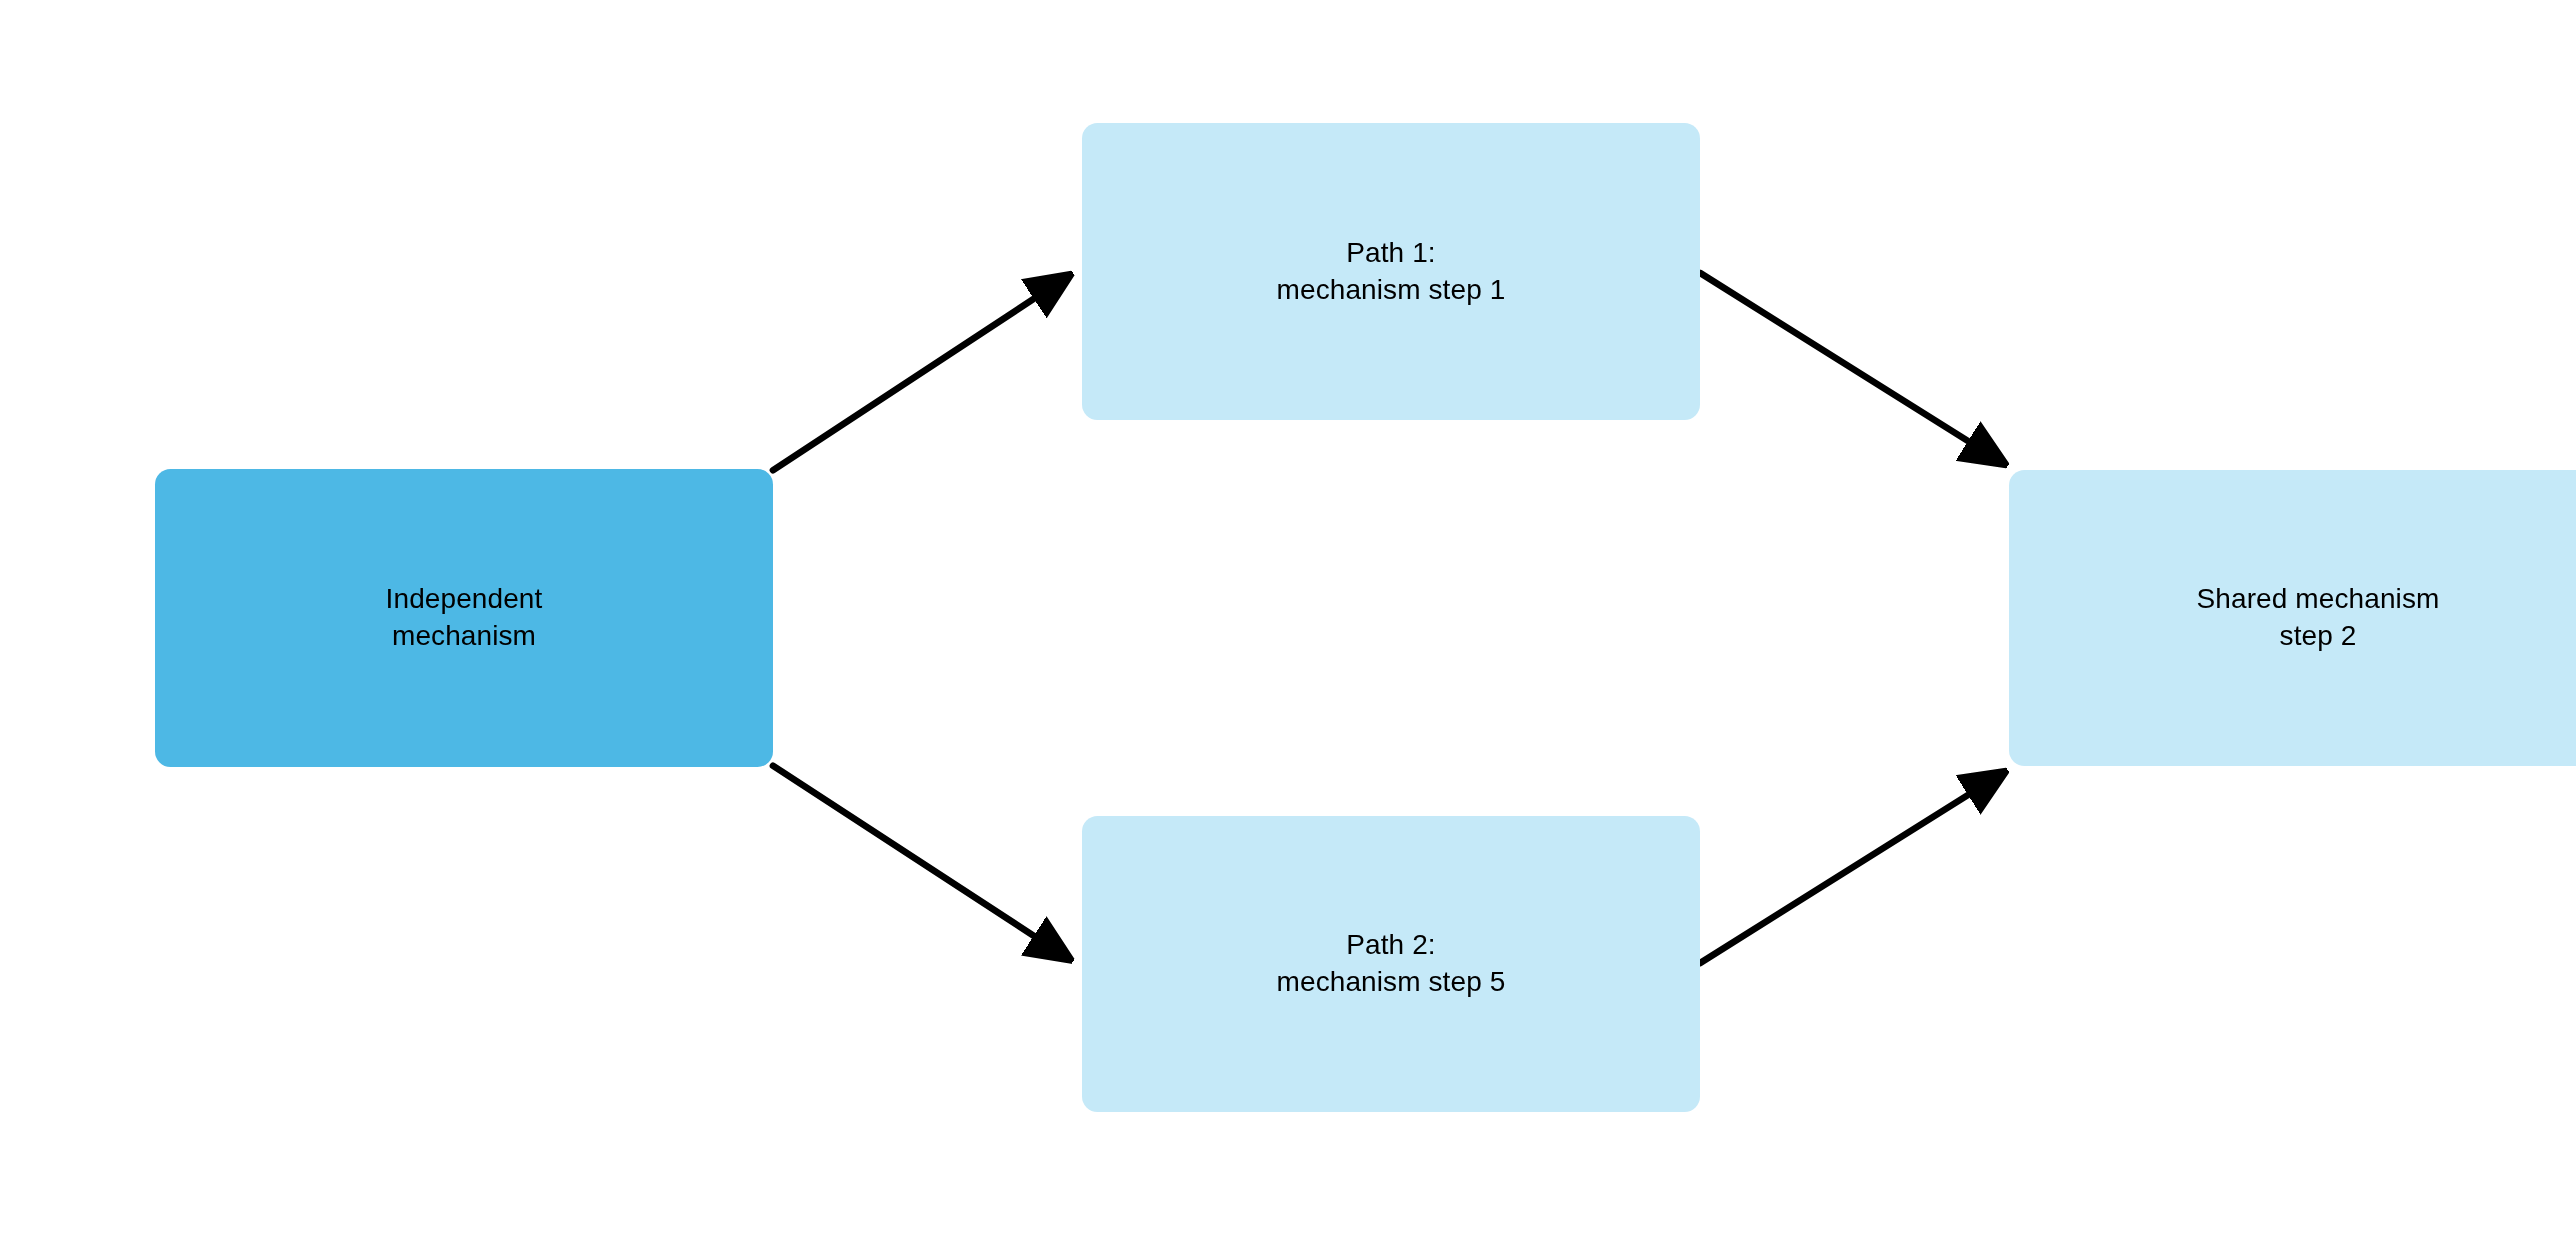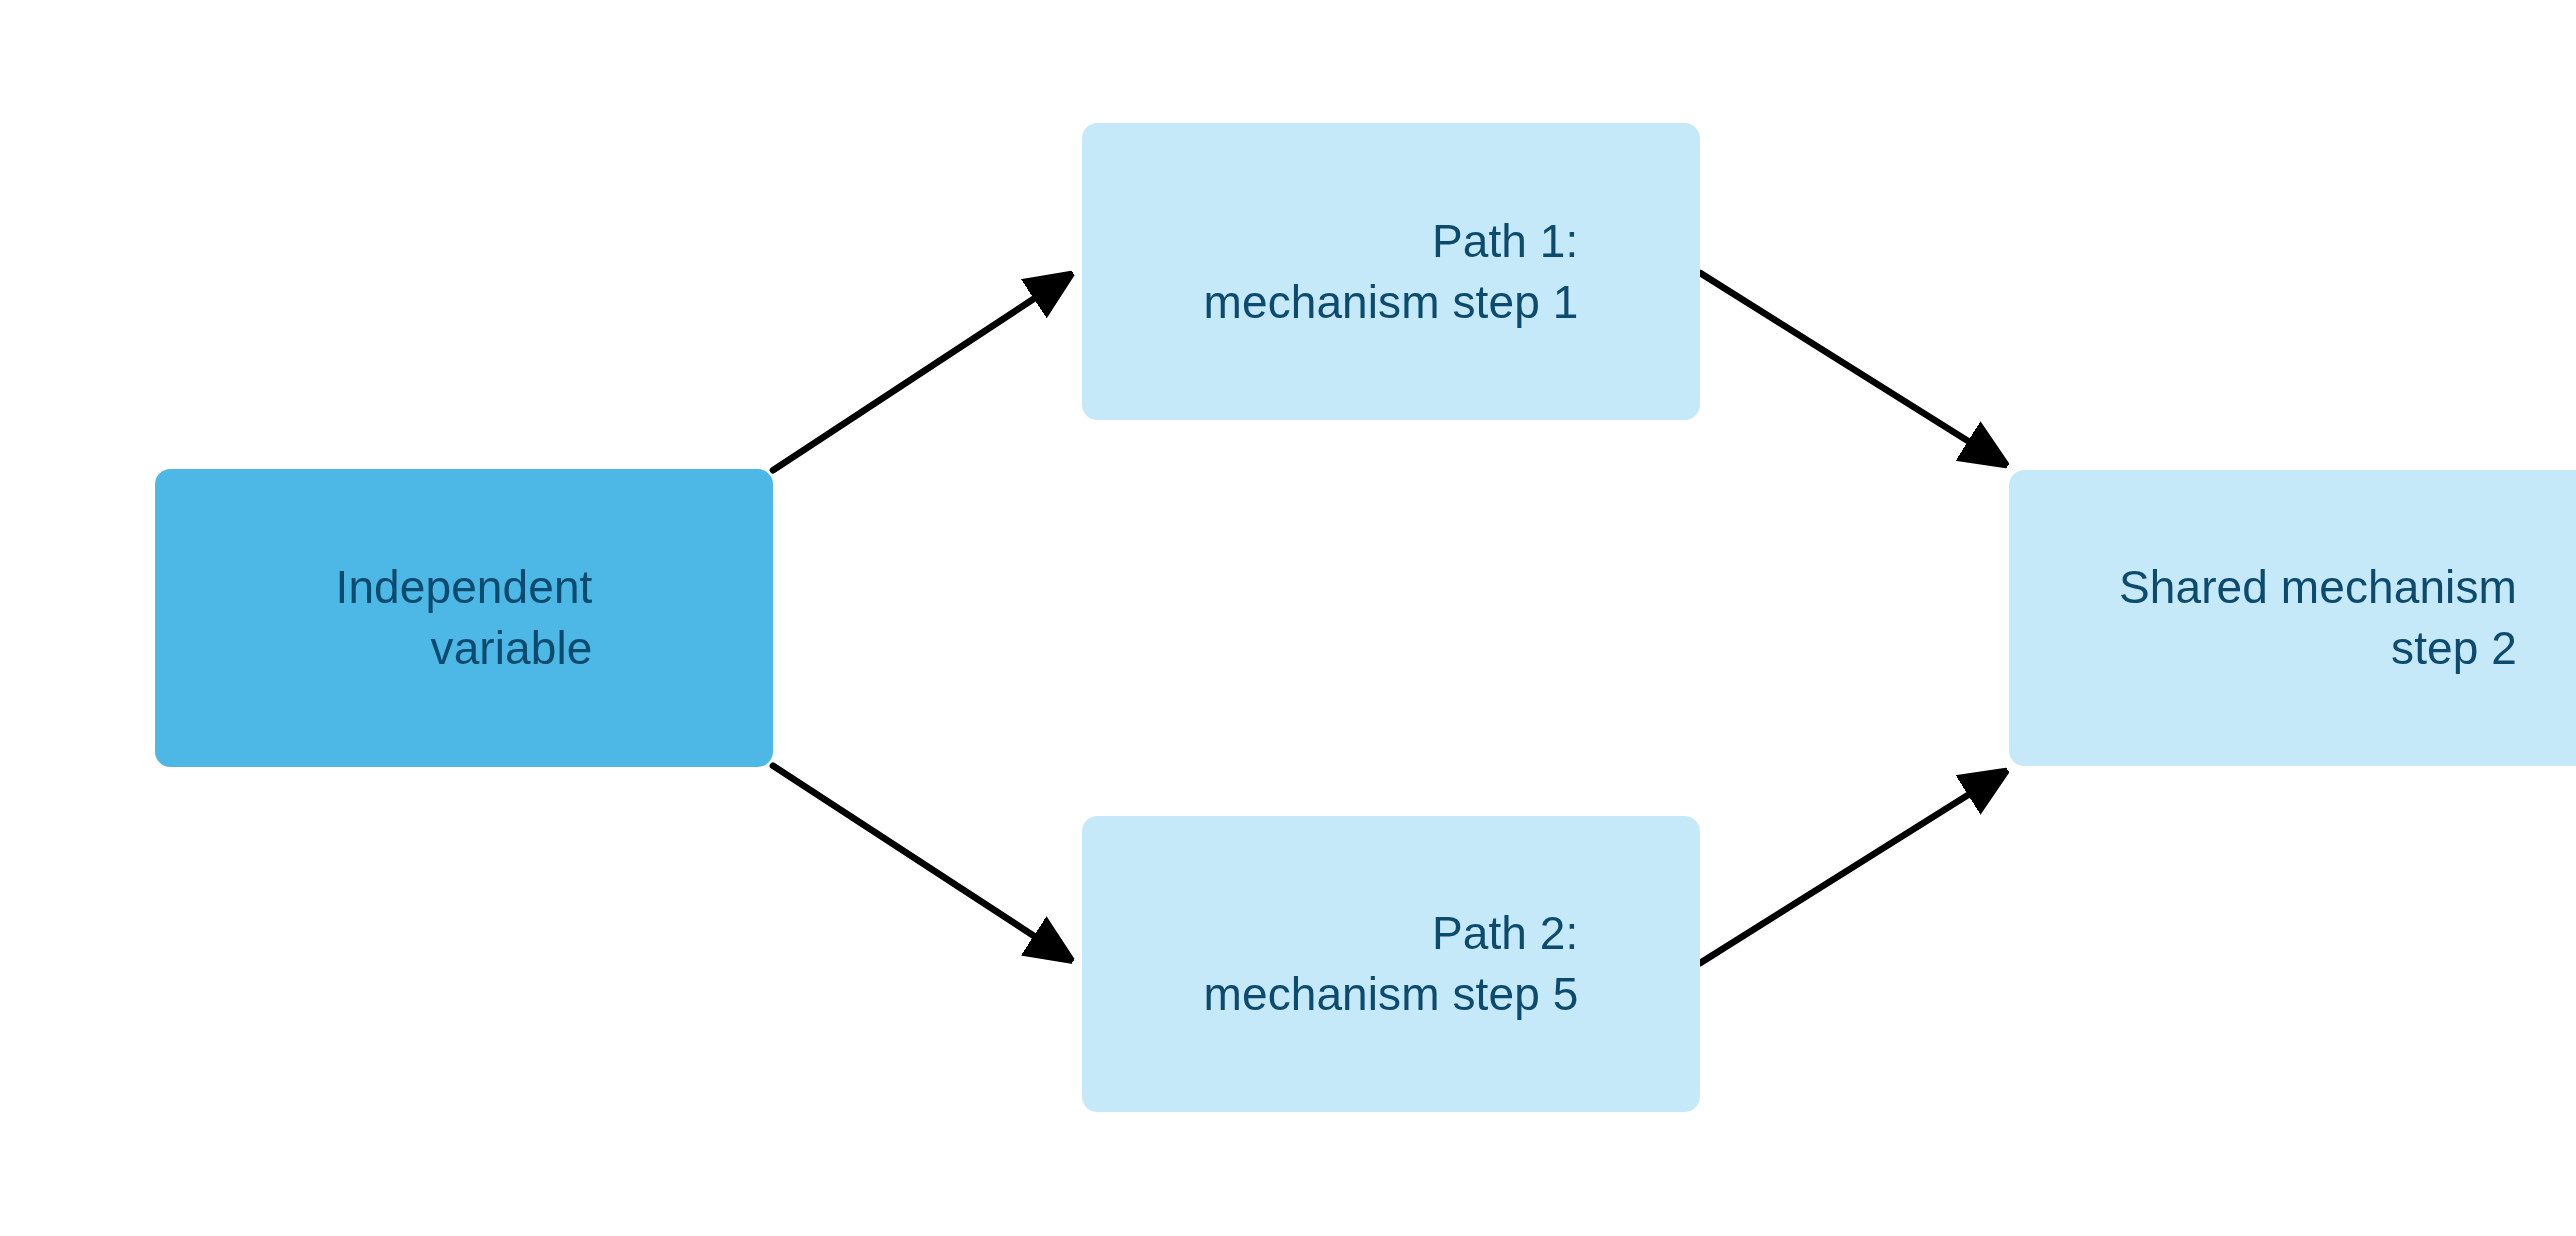--- a/index.html
+++ b/index.html
@@ -26,24 +26,24 @@
     height: 1236px;
     pointer-events: none;
   }
   .node {
     position: absolute;
     box-sizing: border-box;
     border-radius: 15.5px;
     display: flex;
     align-items: center;
     justify-content: center;
-    text-align: right;
-    color: #0c4a6e;
+    text-align: center;
+    color: #000000;
     font-family: "Liberation Sans", sans-serif;
-    font-size: 46px;
+    font-size: 28px;
     line-height: 1.32;
     font-weight: 400;
     letter-spacing: 0.1px;
     white-space: pre-line;
     padding: 5.2px 15.5px;
   }
   .node-primary {
     background: #4db8e5;
   }
   .node-secondary {
@@ -72,21 +72,21 @@
     <line x1="1500" y1="1487" x2="2075" y2="1862" stroke="#000000" stroke-width="13" stroke-linecap="round" marker-end="url(#arrowhead)"></line>
 
     <line x1="3300" y1="530" x2="3890" y2="900" stroke="#000000" stroke-width="13" stroke-linecap="round" marker-end="url(#arrowhead)"></line>
 
     <line x1="3300" y1="1870" x2="3890" y2="1500" stroke="#000000" stroke-width="13" stroke-linecap="round" marker-end="url(#arrowhead)"></line>
 
     <line x1="5092" y1="1199" x2="5672" y2="1199" stroke="#000000" stroke-width="13" stroke-linecap="round" marker-end="url(#arrowhead)"></line>
   </svg>
 
   <div class="node node-primary" id="node-independent">Independent
-variable</div>
+mechanism</div>
 
   <div class="node node-secondary" id="node-path1">Path 1:
 mechanism step 1</div>
 
   <div class="node node-secondary" id="node-path2">Path 2:
 mechanism step 5</div>
 
   <div class="node node-secondary" id="node-shared">Shared mechanism
 step 2</div>
 

